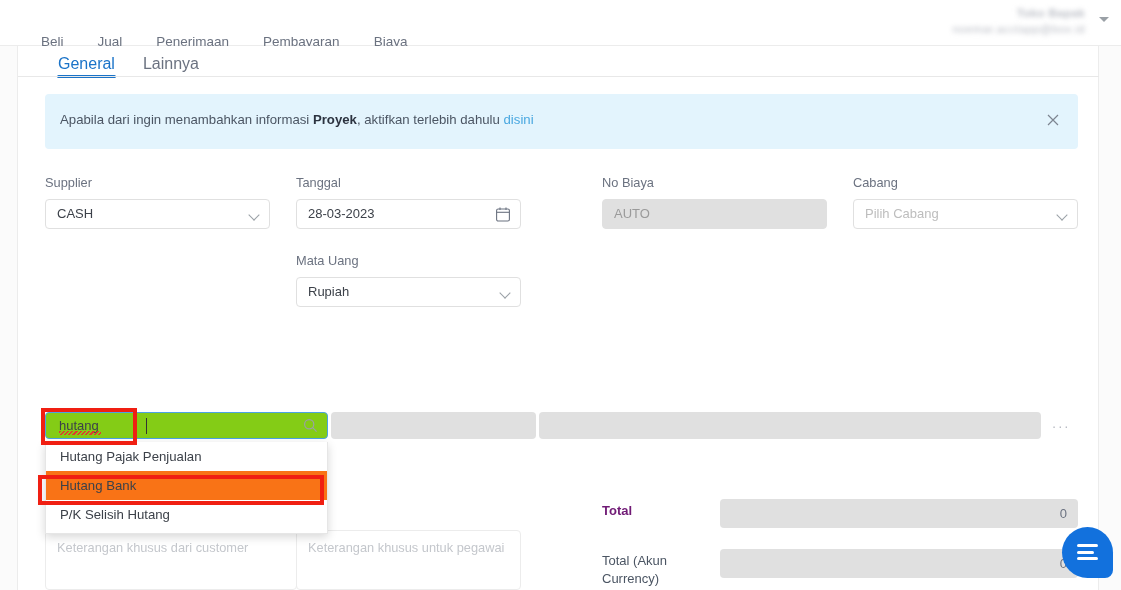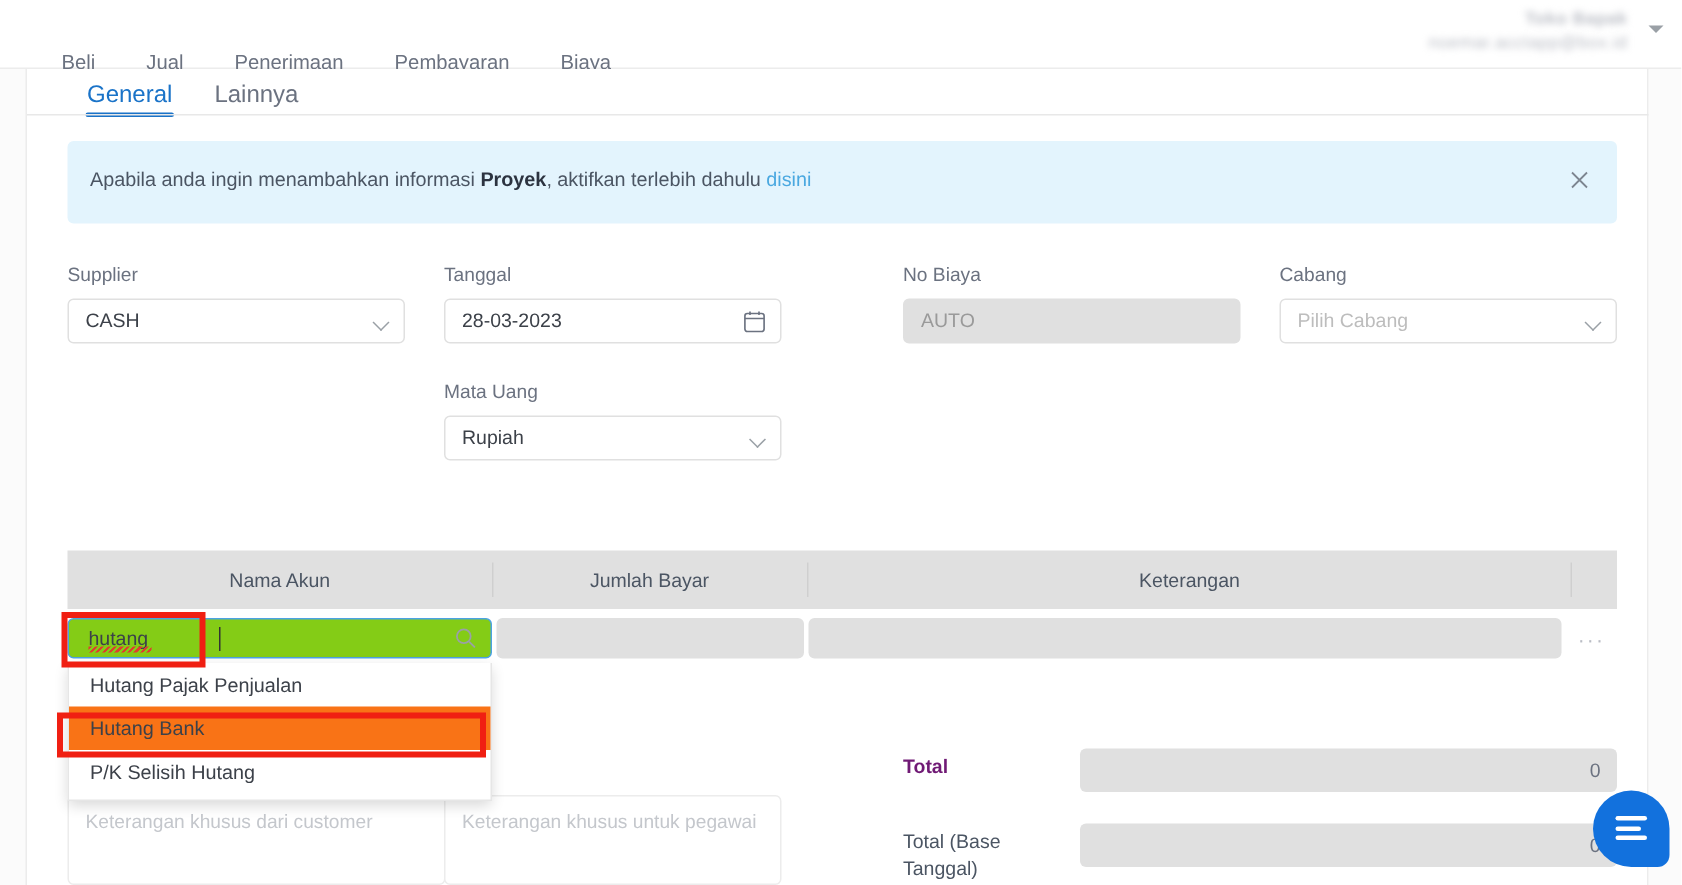--- a/index.html
+++ b/index.html
@@ -237,21 +237,21 @@
       </div>
       <div class="tab">
         <span>Lainnya</span>
       </div>
     </div>
   </div>
   <div class="tabs-underline"></div>
 
   <div class="banner">
     <div class="banner-text">
-      <span>Apabila anda ingin menambahkan informasi </span><b>Proyek</b><span>, aktifkan terlebih dahulu </span><span class="banner-link">disini</span>
+      <span>Apabila dari ingin menambahkan informasi </span><b>Proyek</b><span>, aktifkan terlebih dahulu </span><span class="banner-link">disini</span>
     </div>
     <div class="banner-close">
       <svg width="18" height="18" viewBox="0 0 18 18">
           <path d="M4 4 L14 14 M14 4 L4 14" stroke="#7d8590" stroke-width="1.2" fill="none"></path>
         </svg>
     </div>
   </div>
 
   <div class="field-label" style="left:45px; top:175px;">Supplier</div>
   <div class="ctl" style="left:45px; top:199px; width:225px;">
@@ -281,28 +281,20 @@
     <span class="val ph">Pilih Cabang</span>
     <span class="chev"></span>
   </div>
 
   <div class="field-label" style="left:296px; top:253px;">Mata Uang</div>
   <div class="ctl" style="left:296px; top:277px; width:225px;">
     <span class="val">Rupiah</span>
     <span class="chev"></span>
   </div>
 
-  <div class="thead">
-    <div class="th" style="left:0px; width:283px;">Nama Akun</div>
-    <div class="th-div" style="left:283px;"></div>
-    <div class="th" style="left:284px; width:208px;">Jumlah Bayar</div>
-    <div class="th-div" style="left:493px;"></div>
-    <div class="th" style="left:494px; width:508px;">Keterangan</div>
-    <div class="th-div" style="left:1002px;"></div>
-  </div>
 
   <div class="row-input">
     <span class="txt">hutang</span>
     <span class="spell"></span>
     <span class="caret-bar"></span>
     <span class="search-ico">
       <svg width="15" height="15" viewBox="0 0 15 15">
           <circle cx="6.2" cy="6.2" r="4.6" fill="none" stroke="#9aa0a6" stroke-width="1.2"></circle>
           <path d="M9.7 9.7 L13.6 13.6" stroke="#9aa0a6" stroke-width="1.2"></path>
         </svg>
@@ -323,21 +315,21 @@
   </div>
   <div class="ta" style="left:296px; top:530px; width:225px; height:60px;">
     <span class="ph">Keterangan khusus untuk pegawai</span>
   </div>
 
   <div class="tot-label b" style="left:602px; top:502px;">Total</div>
   <div class="tot-box" style="left:720px; top:499px; width:358px;">
     <span class="num">0</span>
   </div>
 
-  <div class="tot-label" style="left:602px; top:552px; width:100px;">Total (Base Tanggal)</div>
+  <div class="tot-label" style="left:602px; top:552px; width:100px;">Total (Akun Currency)</div>
   <div class="tot-box" style="left:720px; top:549px; width:358px;">
     <span class="num">0</span>
   </div>
 
   <div class="fab">
     <div class="fab-lines">
       <i></i>
         <i></i>
         <i></i>
     </div>

